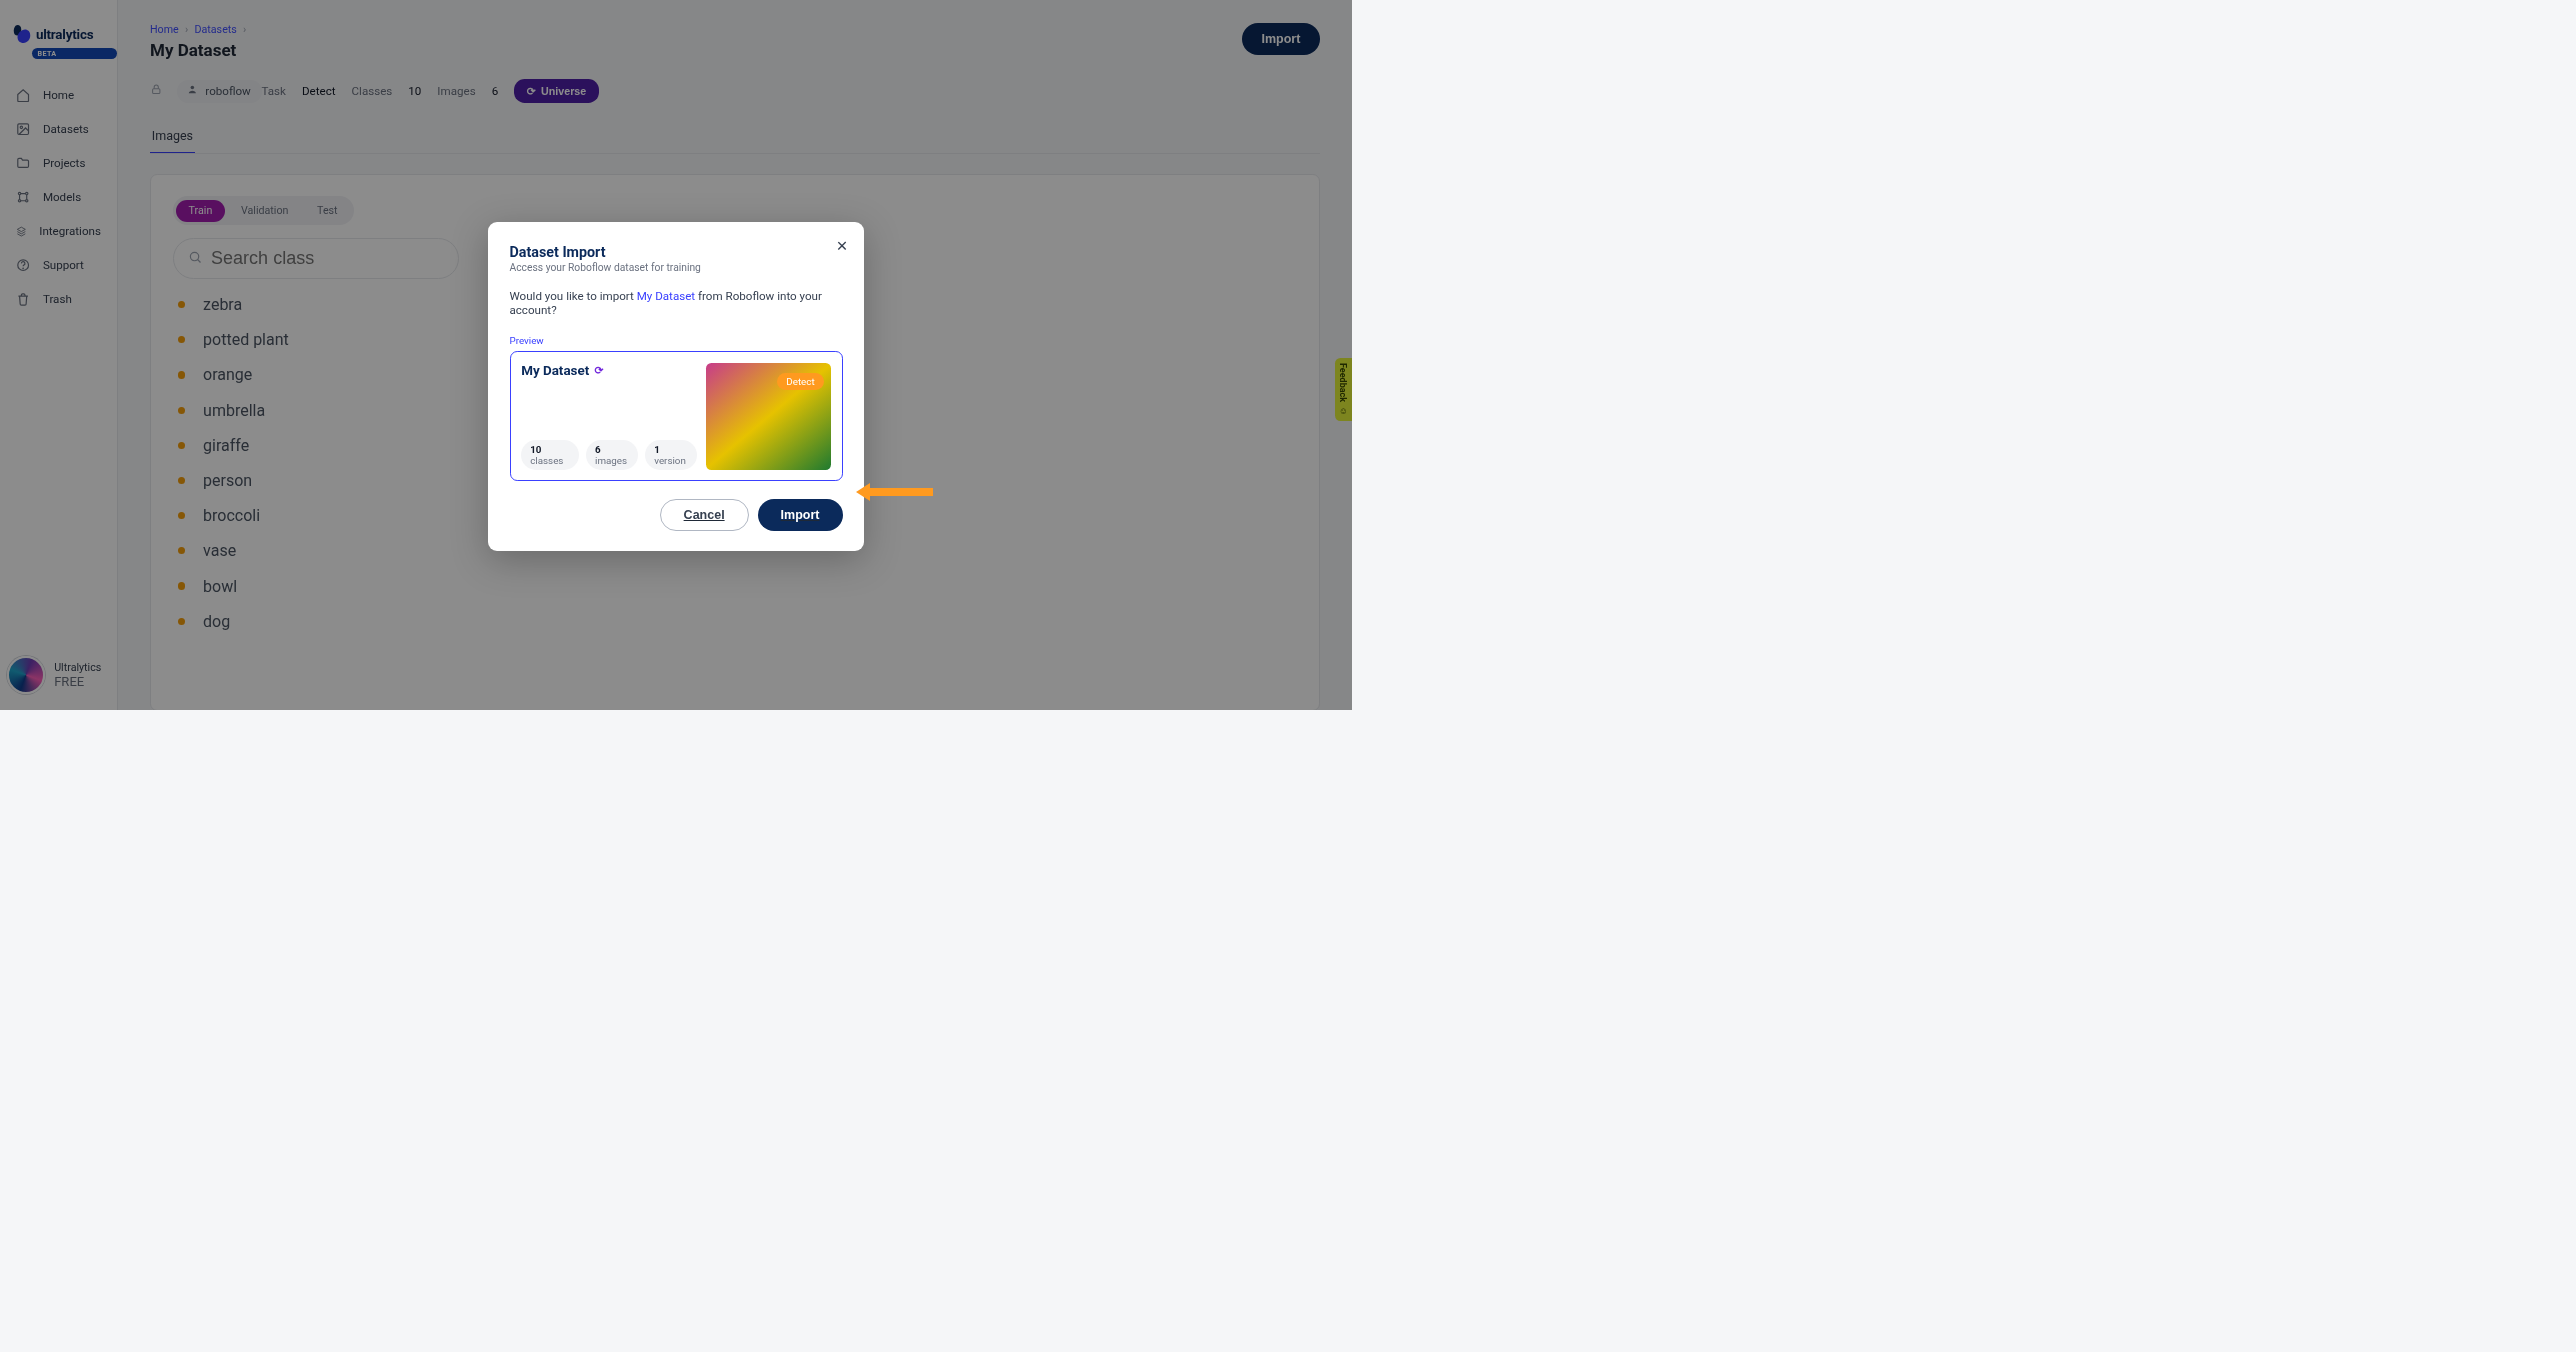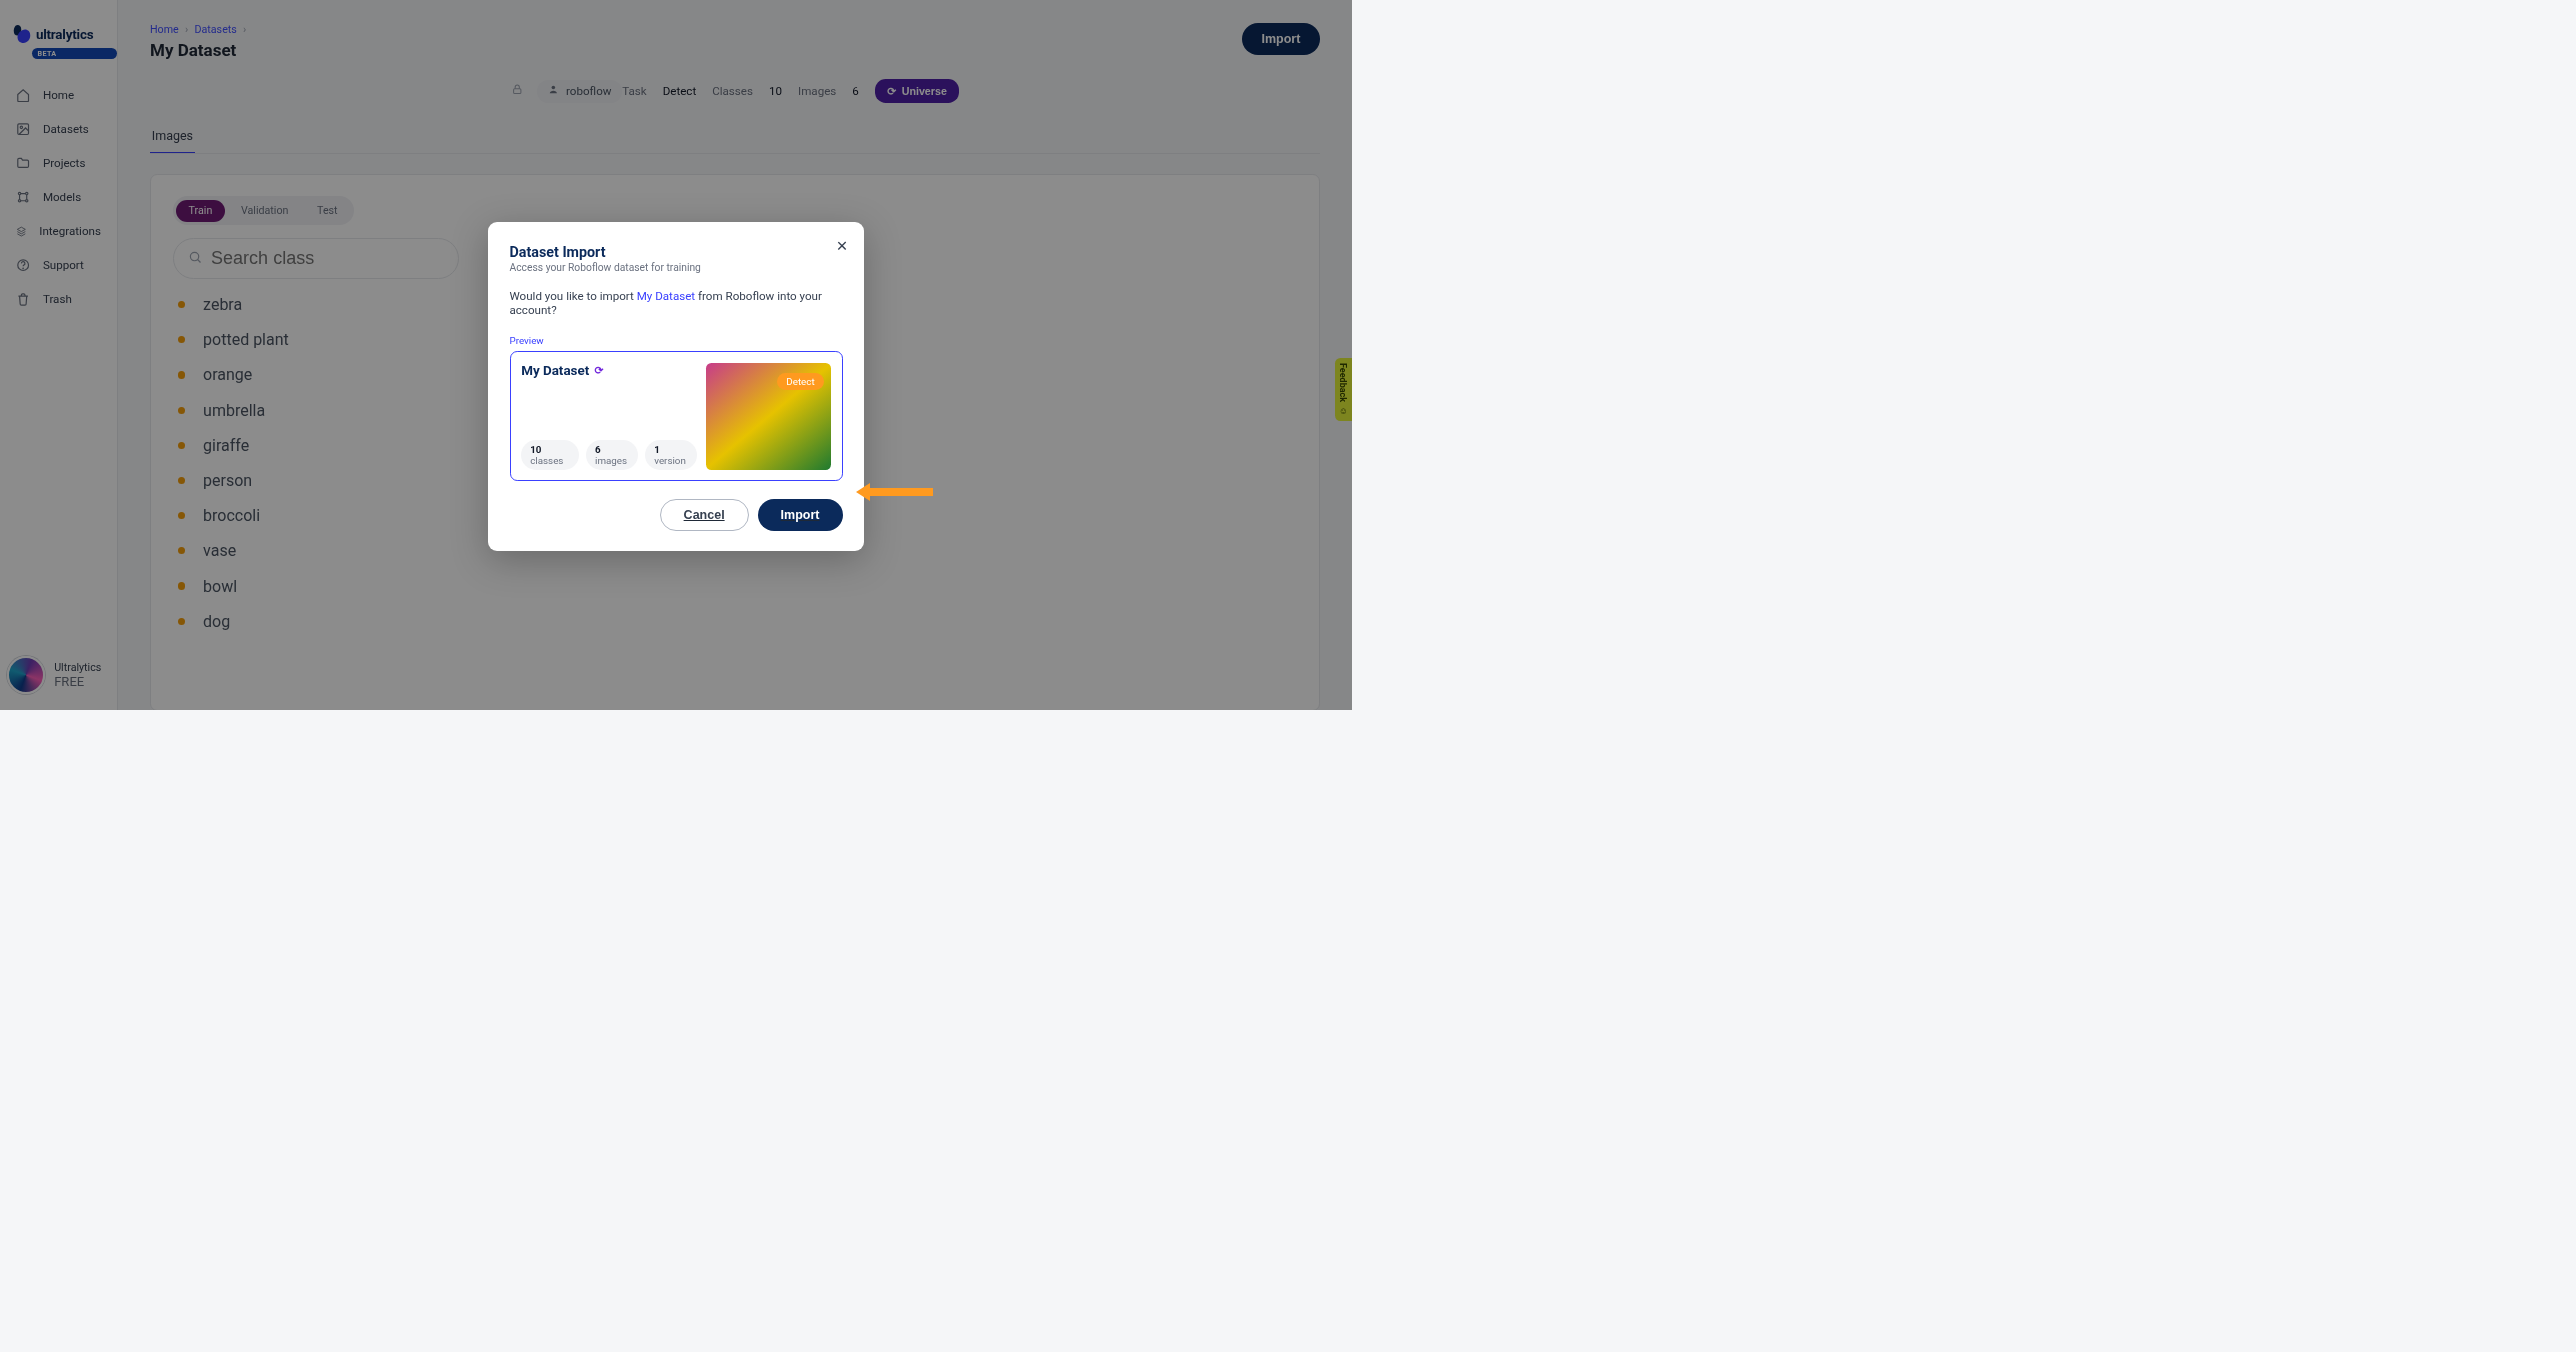--- a/index.html
+++ b/index.html
@@ -24,41 +24,41 @@
 .footer-user { margin-top:auto; padding: 0 7.2px 16px 7.2px; display:flex; align-items:center; gap:9px; }
 .avatar { width:38px; height:38px; border-radius:50%; background: conic-gradient(from 200deg,#0f3b8c,#1fa6cc,#6d3db5,#ff5fba,#0f3b8c); border:2.7px solid #fff; box-shadow: 0 0 0 0.9px #d1d5db; }
 .user-line1 { font-size:10.7px; color:#374151; }
 .user-line2 { font-size:13px; color:#6b7280; }
 
 
 .header { padding: 23px 32px 0 32px; }
 .breadcrumb { font-size:10.7px; color:#4250ff; }
 .breadcrumb-sep { color:#9ca3af; padding:0 3.6px; }
 .page-title { font-size:17px; font-weight:700; color:#1f2937; margin-top:3.6px; }
-.header-row { display:flex; align-items:center; justify-content:center; margin-top:19.7px; }
+.header-row { display:flex; align-items:center; justify-content:flex-start; margin-top:19.7px; }
 .header-left { display:flex; align-items:center; gap:14.3px; }
 .lock { color:#9ca3af; }
 .user-pill { display:flex; align-items:center; gap:7.2px; background:#eef0f4; border-radius:894px; padding:4.5px 10.7px; font-size:11.6px; color:#4b5563; }
 .user-pill .u { color:#6b7280; }
 .header-right { display:flex; align-items:center; gap:16px; }
 .meta-label { font-size:11.6px; color:#6b7280; }
 .meta-value { font-size:11.6px; color:#111827; }
 .btn-import { background:#0b2a5b; color:#fff; border:none; border-radius:18px; padding:9px 19.7px; font-size:12.5px; font-weight:600; cursor:pointer; }
 .btn-universe { background:#4f1fa8; color:#fff; border:none; border-radius:10.7px; padding:5.4px 12.5px; font-size:10.7px; font-weight:600; display:flex; align-items:center; gap:5.4px; cursor:pointer;}
 .tabs { display:flex; gap:21.5px; border-bottom:0.9px solid #e5e7eb; margin-top:16px; }
 .tab { padding:9px 1.8px; font-size:12.5px; color:#6b7280; cursor:pointer; border-bottom:1.8px solid transparent; }
 .tab.active { color:#374151; border-bottom-color:#3a40ff; }
 
 
 .panel { margin: 19.7px 32px 0 32px; background:#ffffff; border:0.9px solid #e5e7eb; border-radius:7.2px; padding:21.5px; display:flex; gap:21.5px; height: 537px; }
 .left-col { width:286px; }
 .right-col { flex:1; display:flex; gap:16px; flex-wrap:wrap; align-content:flex-start; }
 .split-tabs { display:flex; align-items:center; gap:3.6px;background:#f0f1f5;border-radius:894px;padding:3.6px;width:fit-content; font-size:10.7px;}
 .split-tab{padding:4.5px 12.5px;border-radius:894px;color:#6b7280;cursor:pointer;}
-.split-tab.active{background:#701a75;color:#fff;}
+.split-tab.active{background:#a21caf;color:#fff;}
 .search { margin-top:12.5px; display:flex; align-items:center; gap:9px; border:0.9px solid #e5e7eb; border-radius:894px; padding:9px 14.3px; color:#9ca3af; }
 .search input { border:none; outline:none; flex:1; font-size:18px; background:transparent; }
 .class-list { margin-top:12.5px; display:flex; flex-direction:column; gap:9px; }
 .class-item { display:flex; align-items:center; gap:18px; padding:3.6px 5.4px; font-size:16px; color:#4b5563; }
 .dot{width:7.2px;height:7.2px;border-radius:50%;background:#f59e0b;}
 .thumb-card{width:134px;display:flex;flex-direction:column;gap:5.4px;}
 .thumb{width:134px;height:89px;border-radius:7.2px;background:#d1d5db center/cover;position:relative;}
 .thumb-labels{font-size:10.7px;}
 .th-label{color:#f97316;} .th-label2{color:#10b981;}
 .thumb-file{font-size:9px;color:#9ca3af;}

